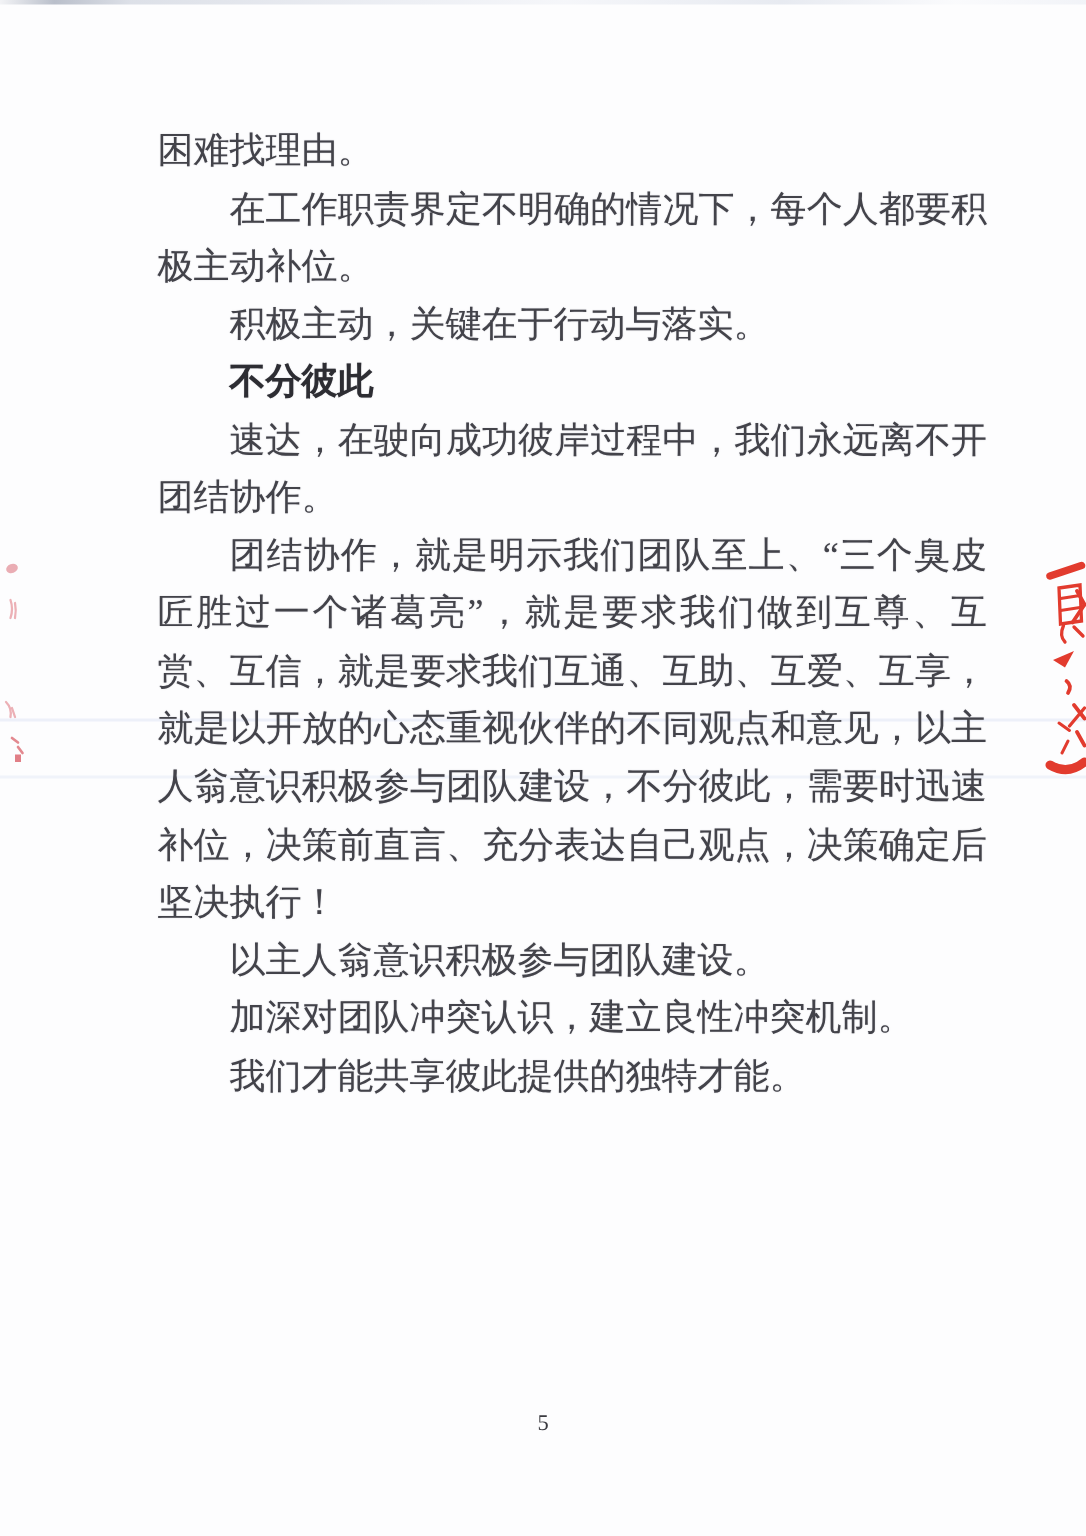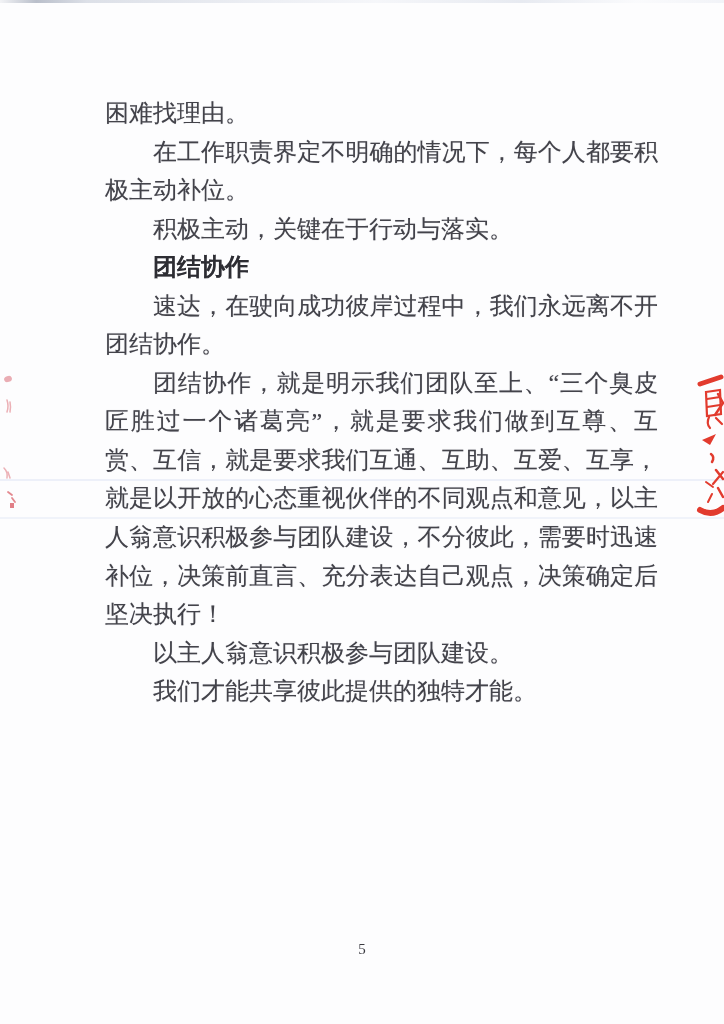--- a/index.html
+++ b/index.html
@@ -46,21 +46,20 @@
     position: absolute;
     left: 105px;
     top: 82px;
     width: 553px;
     font-size: 24px;
     line-height: 38.55px;
     color: #43434a;
     text-align: justify;
     text-justify: inter-character;
     text-shadow: 0 0 0.8px rgba(70,70,85,0.35);
-    margin-top: 12px;
   }
   .doc-body p {
     margin: 0;
     padding: 0;
     text-indent: 2em;
   }
   .doc-body p.continuation {
     text-indent: 0;
   }
   .doc-body p.heading {
@@ -96,24 +95,25 @@
 <body>
 
 <div class="scan-top-edge"></div>
 <div class="scan-band-1"></div>
 <div class="scan-band-2"></div>
 
 <div class="doc-body">
     <p class="continuation">困难找理由。</p>
     <p class="body">在工作职责界定不明确的情况下，每个人都要积极主动补位。</p>
     <p class="body">积极主动，关键在于行动与落实。</p>
-    <p class="heading">团结协作</p>
+    <p class="heading">不分彼此</p>
     <p class="body">速达，在驶向成功彼岸过程中，我们永远离不开团结协作。</p>
     <p class="body">团结协作，就是明示我们团队至上、“三个臭皮匠胜过一个诸葛亮”，就是要求我们做到互尊、互赏、互信，就是要求我们互通、互助、互爱、互享，就是以开放的心态重视伙伴的不同观点和意见，以主人翁意识积极参与团队建设，不分彼此，需要时迅速补位，决策前直言、充分表达自己观点，决策确定后坚决执行！</p>
     <p class="body">以主人翁意识积极参与团队建设。</p>
+    <p class="body">加深对团队冲突认识，建立良性冲突机制。</p>
     <p class="body">我们才能共享彼此提供的独特才能。</p>
   </div>
 
 <div class="page-number">5</div>
 
 <svg class="stamp-right" viewBox="0 0 30 160" xmlns="http://www.w3.org/2000/svg">
   <g stroke="#e23b2e" fill="none" stroke-linecap="round">
     <path d="M6,14 L27,7" stroke-width="5"></path>
     <path d="M12,22 L26,20 L27,44 L13,46 Z" stroke-width="2.2"></path>
     <path d="M13,29 L26,27" stroke-width="2"></path>

